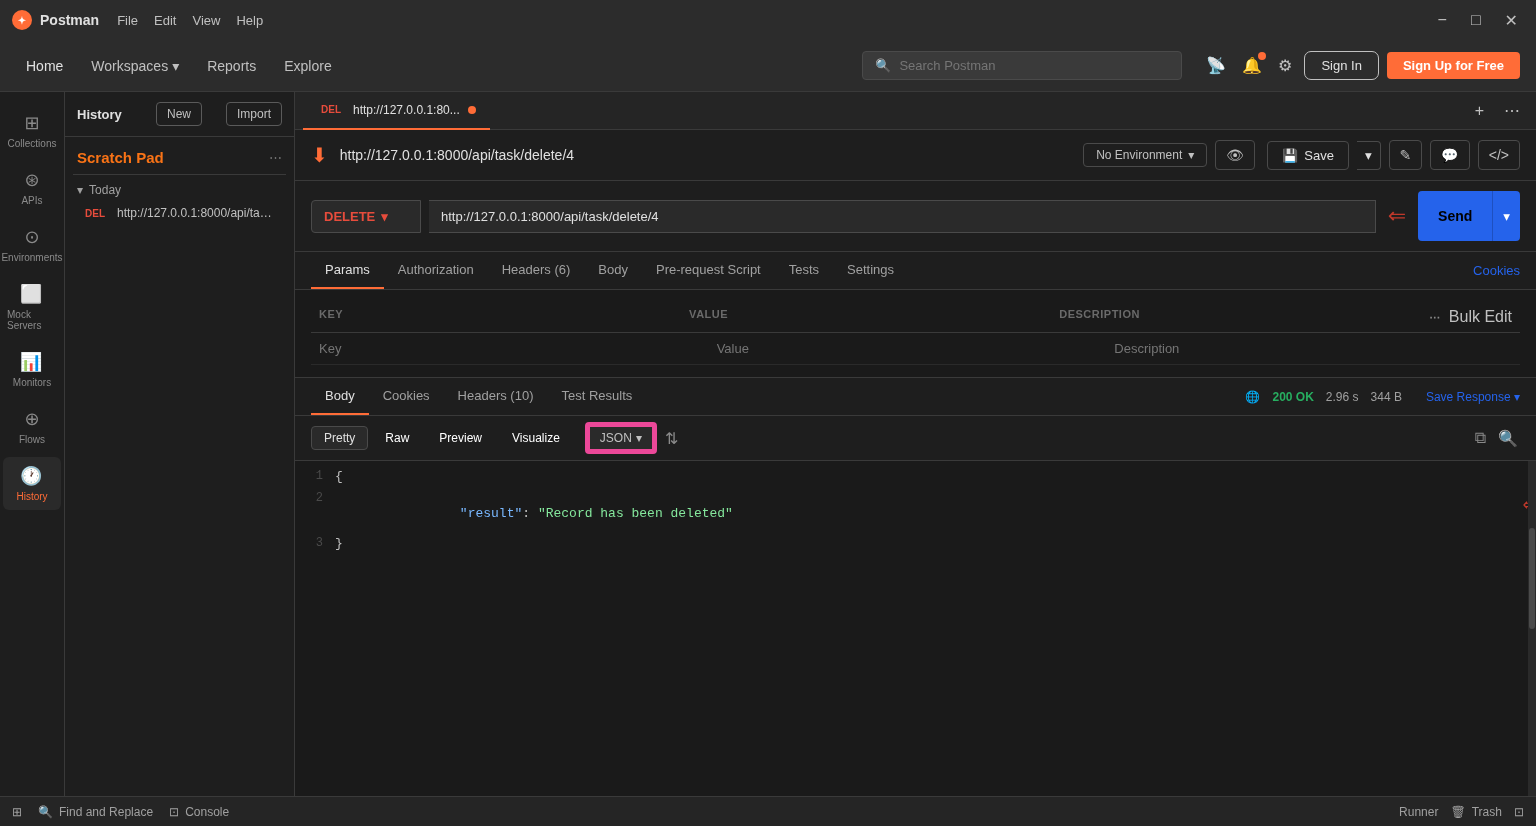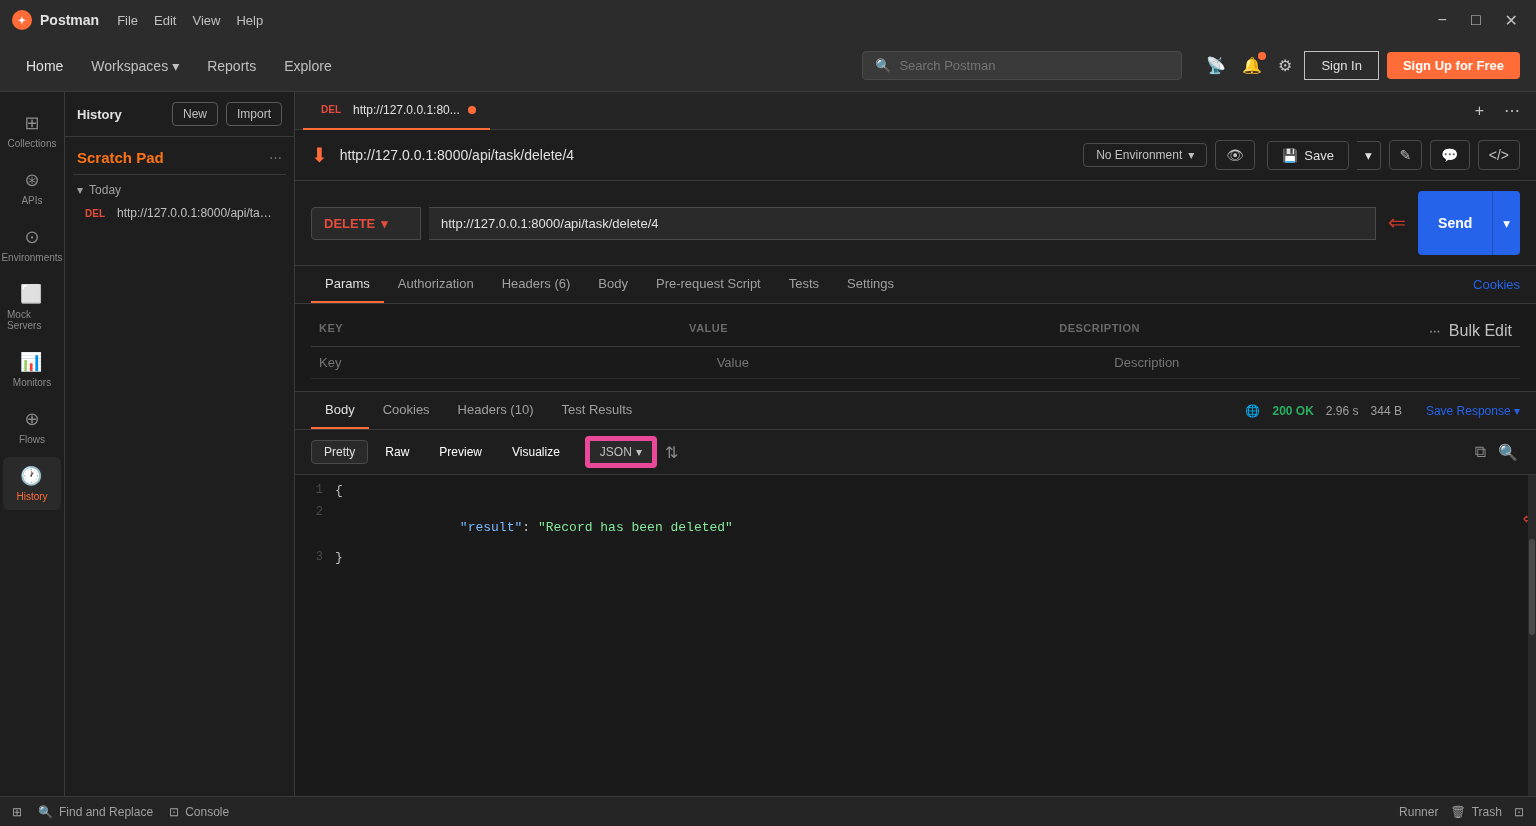--- a/index.html
+++ b/index.html
@@ -16,37 +16,37 @@
 
     
     .navbar { display: flex; align-items: center; background: #2c2c2c; height: 52px; padding: 0 16px; border-bottom: 1px solid #3a3a3a; gap: 8px; }
     .nav-home { font-size: 14px; color: #e0e0e0; font-weight: 500; padding: 6px 10px; cursor: pointer; }
     .nav-item { font-size: 14px; color: #c0c0c0; padding: 6px 10px; cursor: pointer; display: flex; align-items: center; gap: 4px; }
     .search-bar { margin-left: auto; display: flex; align-items: center; background: #3a3a3a; border: 1px solid #4a4a4a; border-radius: 4px; padding: 6px 12px; width: 320px; gap: 8px; cursor: text; }
     .search-bar input { background: none; border: none; outline: none; color: #c0c0c0; font-size: 13px; width: 100%; }
     .nav-icons { display: flex; align-items: center; gap: 8px; margin-left: 12px; }
     .nav-icon-btn { background: none; border: none; color: #c0c0c0; cursor: pointer; padding: 4px; font-size: 16px; position: relative; }
     .badge { position: absolute; top: 0; right: 0; width: 8px; height: 8px; background: #ff6c37; border-radius: 50%; }
-    .btn-signin { background: none; border: 1px solid #c0c0c0; color: #e0e0e0; padding: 6px 16px; border-radius: 0; cursor: pointer; font-size: 13px; }
+    .btn-signin { background: none; border: 1px solid #c0c0c0; color: #e0e0e0; padding: 6px 16px; border-radius: 7px; cursor: pointer; font-size: 13px; }
     .btn-signup { background: #ff6c37; border: none; color: white; padding: 6px 16px; border-radius: 4px; cursor: pointer; font-size: 13px; font-weight: 600; }
 
     
     .main-layout { display: flex; height: calc(826px - 40px - 52px - 30px); }
 
     
     .sidebar { width: 65px; background: #1e1e1e; border-right: 1px solid #3a3a3a; display: flex; flex-direction: column; align-items: center; padding: 12px 0; gap: 4px; }
     .sidebar-item { display: flex; flex-direction: column; align-items: center; padding: 8px 4px; cursor: pointer; border-radius: 6px; width: 58px; gap: 4px; color: #8a8a8a; font-size: 10px; }
     .sidebar-item.active { color: #ff6c37; background: #2a2a2a; }
     .sidebar-icon { font-size: 18px; }
 
     
     .collections-panel { width: 230px; background: #1e1e1e; border-right: 1px solid #3a3a3a; display: flex; flex-direction: column; }
     .panel-header { display: flex; align-items: center; justify-content: space-between; padding: 10px 12px; border-bottom: 1px solid #3a3a3a; }
     .panel-title { font-size: 13px; font-weight: 600; color: #e0e0e0; }
-    .panel-actions { display: flex; gap: 8px; }
+    .panel-actions { display: flex; gap: 24px; }
     .panel-btn { background: none; border: 1px solid #5a5a5a; color: #c0c0c0; padding: 4px 10px; border-radius: 4px; cursor: pointer; font-size: 12px; }
     .panel-content { flex: 1; overflow-y: auto; padding: 8px; }
     .history-group { margin-bottom: 8px; }
     .history-group-header { display: flex; align-items: center; gap: 6px; padding: 4px 4px; cursor: pointer; color: #a0a0a0; font-size: 12px; }
     .history-item { display: flex; align-items: center; gap: 8px; padding: 5px 8px; cursor: pointer; border-radius: 4px; }
     .method-badge { font-size: 10px; font-weight: 700; padding: 1px 4px; border-radius: 2px; }
     .del-badge { color: #e74c3c; }
     .history-url { font-size: 12px; color: #c0c0c0; overflow: hidden; text-overflow: ellipsis; white-space: nowrap; max-width: 160px; }
 
     
@@ -66,21 +66,21 @@
     .request-actions { display: flex; gap: 8px; align-items: center; }
     .save-btn { display: flex; align-items: center; gap: 6px; background: none; border: 1px solid #4a4a4a; color: #e0e0e0; padding: 6px 14px; border-radius: 4px; cursor: pointer; font-size: 13px; }
     .save-dropdown { background: none; border: 1px solid #4a4a4a; border-left: none; color: #e0e0e0; padding: 6px 8px; border-radius: 0 4px 4px 0; cursor: pointer; }
     .icon-btn { background: none; border: 1px solid #4a4a4a; color: #c0c0c0; padding: 6px 10px; border-radius: 4px; cursor: pointer; font-size: 14px; }
 
     
     .url-bar { display: flex; align-items: center; padding: 10px 16px; gap: 8px; background: #1e1e1e; border-bottom: 1px solid #3a3a3a; }
     .method-select { display: flex; align-items: center; gap: 6px; background: #2a2a2a; border: 1px solid #4a4a4a; color: #e74c3c; padding: 8px 12px; border-radius: 4px 0 0 4px; cursor: pointer; font-weight: 700; font-size: 13px; min-width: 110px; }
     .url-input { flex: 1; background: #2a2a2a; border: 1px solid #4a4a4a; border-left: none; color: #e0e0e0; padding: 8px 12px; font-size: 13px; outline: none; }
     .send-btn-group { display: flex; }
-    .send-btn { background: #2563eb; border: none; color: #ffffff; padding: 24px 20px; cursor: pointer; font-size: 14px; font-weight: 600; border-radius: 4px 0 0 4px; }
+    .send-btn { background: #2563eb; border: none; color: #000000; padding: 17px 20px; cursor: pointer; font-size: 14px; font-weight: 600; border-radius: 4px 0 0 4px; }
     .send-dropdown-btn { background: #2563eb; border: none; border-left: 1px solid #1e50c0; color: white; padding: 8px 10px; cursor: pointer; border-radius: 0 4px 4px 0; }
 
     
     .request-tabs { display: flex; align-items: center; border-bottom: 1px solid #3a3a3a; background: #1e1e1e; padding: 0 16px; }
     .req-tab { padding: 10px 14px; cursor: pointer; color: #a0a0a0; font-size: 13px; border-bottom: 2px solid transparent; }
     .req-tab.active { color: #e0e0e0; border-bottom-color: #ff6c37; }
     .cookies-link { margin-left: auto; color: #2563eb; cursor: pointer; font-size: 13px; padding: 10px 0; }
 
     
     .params-section { padding: 12px 16px; background: #1a1a1a; }

